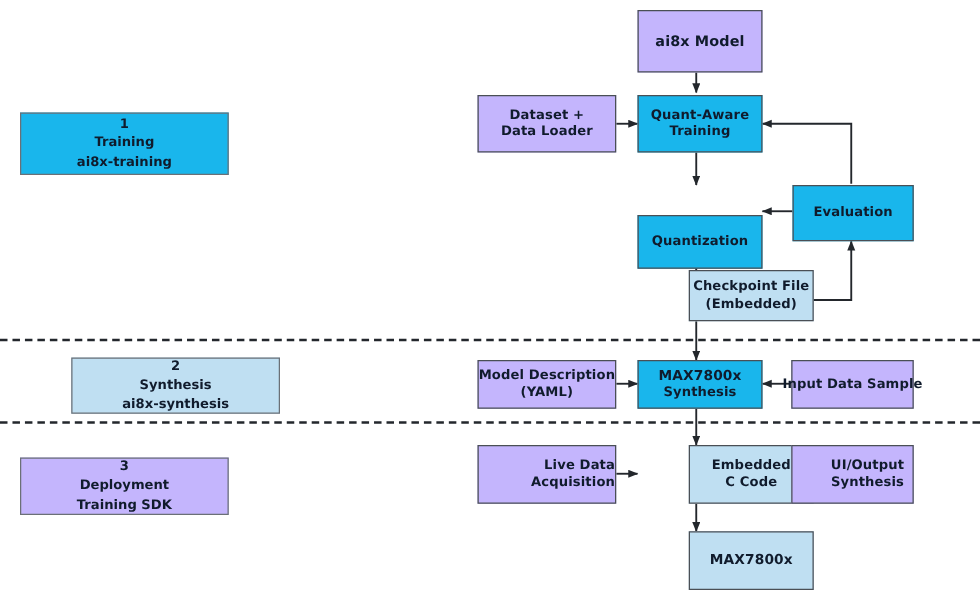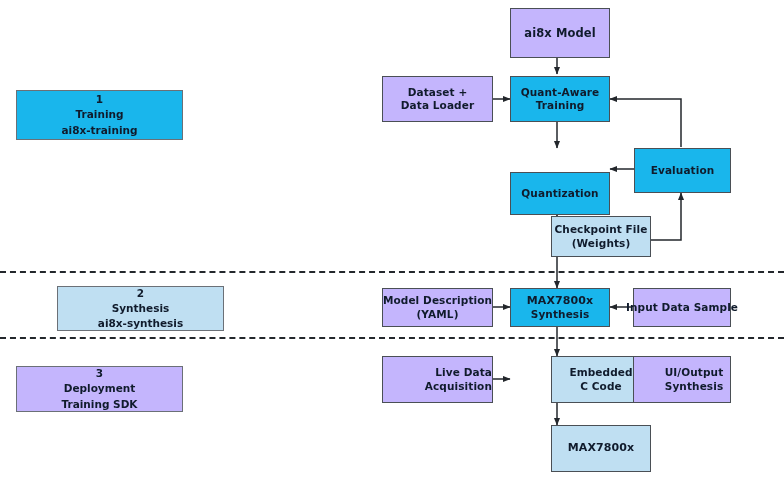--- a/index.html
+++ b/index.html
@@ -157,21 +157,21 @@
   <div class="node fill-cyan fs-11" style="left:510px; top:148px; width:100px; height:43px;margin-top:24px;">
     <span class="ln">Quantization</span>
   </div>
 
   <div class="node fill-cyan fs-11" style="left:634px; top:148px; width:97px; height:45px;">
     <span class="ln">Evaluation</span>
   </div>
 
   <div class="node fill-lblue fs-11" style="left:510px; top:216px; width:100px; height:41px;">
     <span class="ln">Checkpoint File</span>
-    <span class="ln">(Weights)</span>
+    <span class="ln">(Embedded)</span>
   </div>
 
   <div class="node fill-pale fs-11" style="left:382px; top:288px; width:111px; height:39px;">
     <span class="ln">Model Description</span>
     <span class="ln">(YAML)</span>
   </div>
 
   <div class="node fill-cyan" style="left:510px; top:288px; width:100px; height:39px;">
     <span class="ln fs-big">MAX7800x</span>
     <span class="ln" style="font-size:10.5px;">Synthesis</span>

